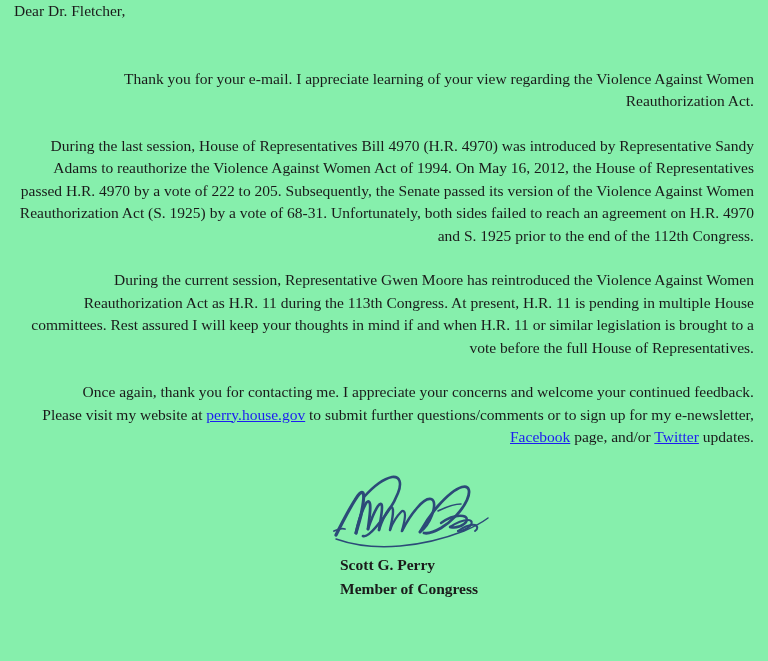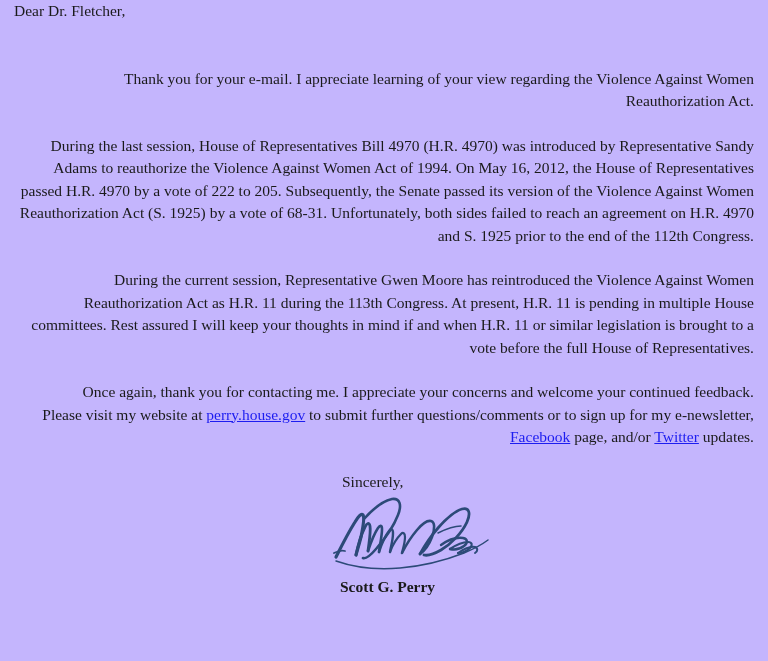--- a/index.html
+++ b/index.html
@@ -13,21 +13,21 @@
     overflow: hidden;
     font-family: "Liberation Serif", "DejaVu Serif", serif;
     color: #1a1a1a;
   }
   .letter {
     position: relative;
     width: 768px;
     height: 661px;
     box-sizing: border-box;
     padding: 0 14px;
-    background: #c4b5fd;
+    background: #86efac;
   }
   .salutation {
     font-size: 15.5px;
     line-height: 22.5px;
     margin: 0;
     padding-top: 0;
     white-space: pre;
   }
   .body-para {
     font-size: 15.5px;
@@ -91,21 +91,20 @@
   <p class="body-para">During the current session, Representative Gwen Moore has reintroduced the Violence Against Women Reauthorization Act as H.R. 11 during the 113th Congress. At present, H.R. 11 is pending in multiple House committees.  Rest assured I will keep your thoughts in mind if and when H.R. 11 or similar legislation is brought to a vote before the full House of Representatives.</p>
 
   <div class="gap-sm"></div>
 
   <p class="body-para"><span>Once again, thank you for contacting me. I appreciate your concerns and welcome your continued feedback. Please visit my website at </span><a class="doc-link">perry.house.gov</a><span> to submit further questions/comments or to sign up for my e-newsletter, </span><a class="doc-link">Facebook</a><span> page, and/or </span><a class="doc-link">Twitter</a><span> updates.</span></p>
 
   <div class="gap-sm"></div>
 
   <div class="closing-block">
 
-    <p class="closing-word">Sincerely,</p>
 
     <div class="signature-wrap">
       <svg width="200" height="80" viewBox="0 0 200 80" xmlns="http://www.w3.org/2000/svg" aria-hidden="true">
         <g fill="none" stroke="#2c4a78" stroke-linecap="round" stroke-linejoin="round">
           <path d="M8 62 C 14 50, 20 38, 27 27 C 30 22, 33 18, 35 20 C 37 23, 35 32, 33 42 C 31 50, 29 56, 28 60" stroke-width="3.2"></path>
           <path d="M28 60 C 30 50, 33 40, 37 32 C 39 28, 41 27, 42 31 C 43 37, 41 47, 40 56" stroke-width="2.8"></path>
           <path d="M40 56 C 43 47, 46 39, 50 33 C 52 30, 54 30, 54 34 C 54 41, 52 49, 51 57" stroke-width="2.6"></path>
           <path d="M51 57 C 54 48, 57 41, 61 36 C 63 33, 65 34, 65 38 C 65 45, 63 51, 62 57" stroke-width="2.4"></path>
           <path d="M62 57 C 65 49, 69 43, 73 39 C 75 37, 77 38, 77 42 C 77 48, 75 53, 74 58" stroke-width="2.2"></path>
           <path d="M36 24 C 44 15, 54 6, 64 4 C 72 3, 74 10, 70 20 C 65 33, 55 46, 48 54 C 42 61, 38 64, 35 63" stroke-width="2.6"></path>
@@ -115,16 +114,17 @@
           <path d="M122 54 C 128 50, 134 47, 140 47 C 144 47, 145 50, 142 53 C 139 56, 134 58, 130 58" stroke-width="2.2"></path>
           <path d="M130 58 C 136 54, 142 51, 147 52 C 150 53, 150 56, 147 58" stroke-width="2"></path>
           <path d="M110 38 C 118 34, 126 31, 133 31" stroke-width="1.6"></path>
           <path d="M8 66 C 25 72, 48 75, 72 73 C 96 71, 118 65, 136 58 C 148 53, 156 48, 160 45" stroke-width="1.5"></path>
           <path d="M6 58 C 10 56, 14 55, 17 56" stroke-width="1.8"></path>
         </g>
       </svg>
     </div>
 
     <p class="signer-name">Scott G. Perry</p>
+    <p class="signer-title">Member of Congress</p>
 
   </div>
 
 </div>
 
 </body></html>

